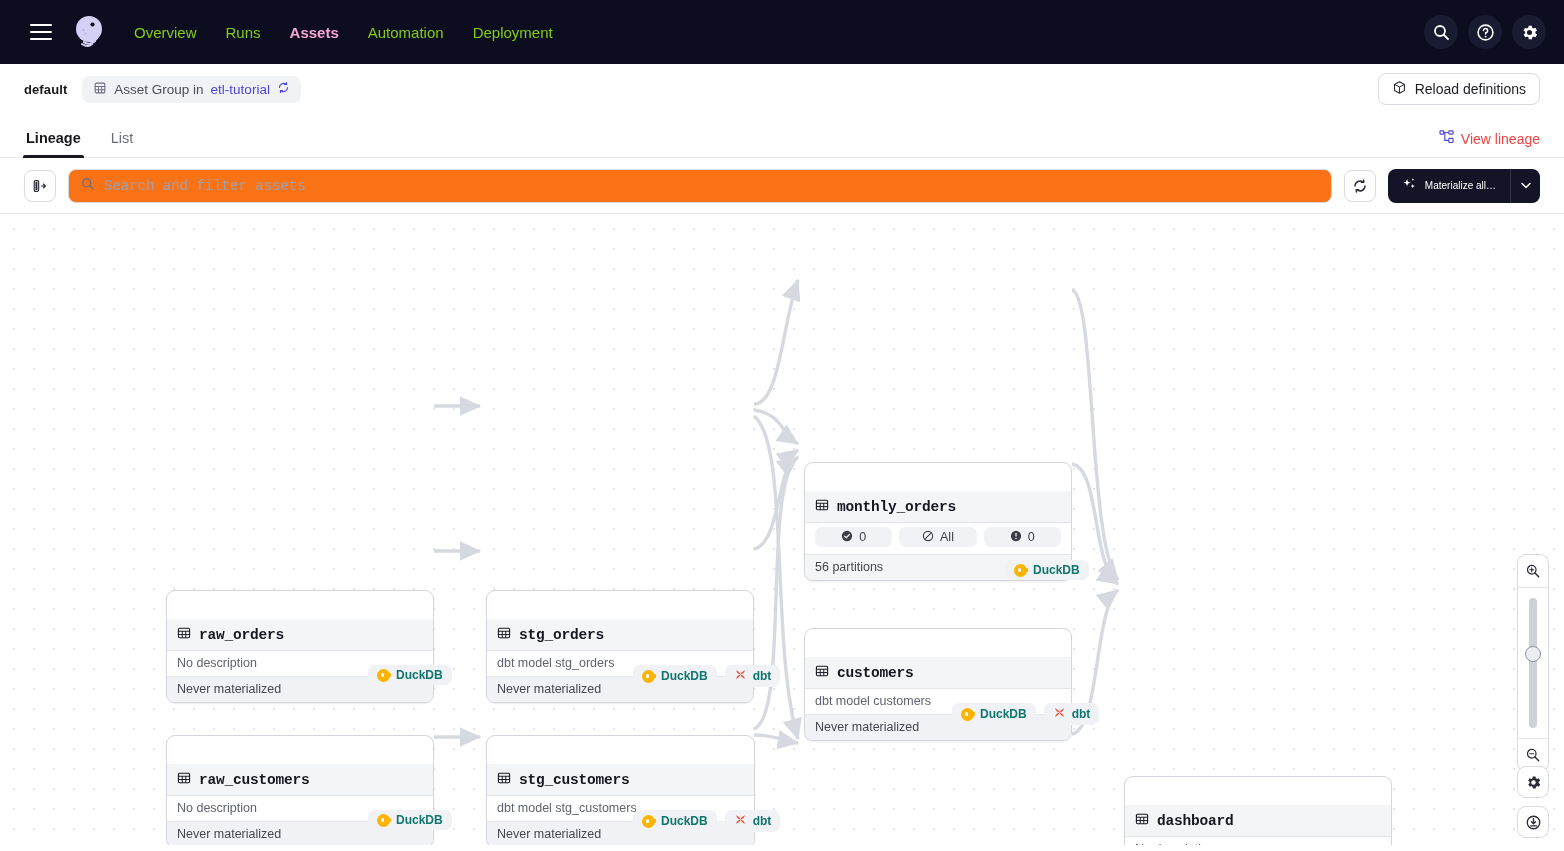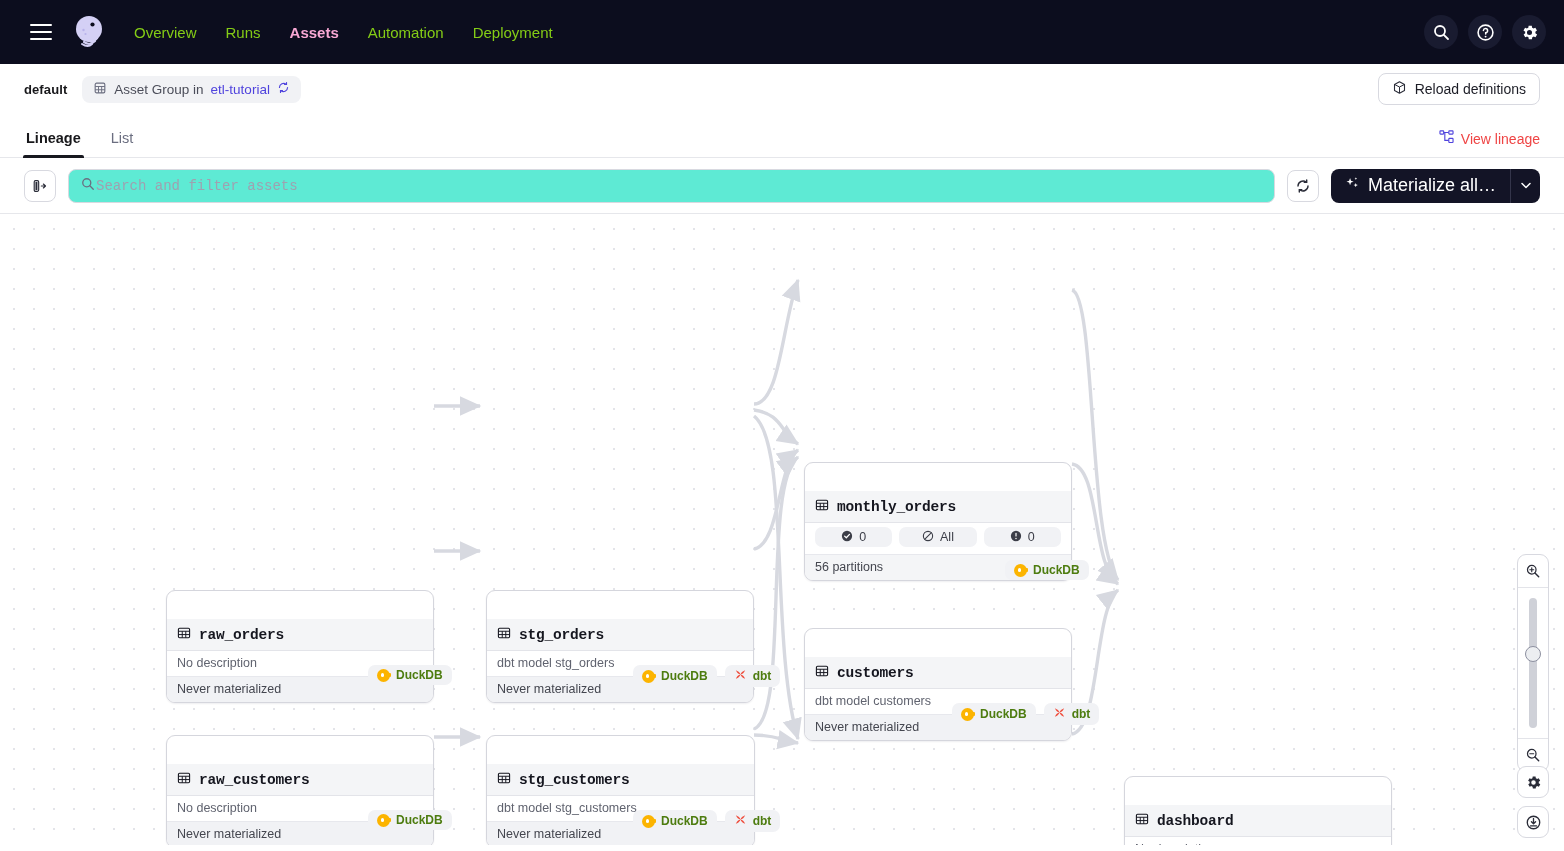--- a/index.html
+++ b/index.html
@@ -53,28 +53,28 @@
   .view-lineage { position: absolute; right: 24px; bottom: 10px;
     display: inline-flex; align-items: center; gap: 7px;
     font-size: 14px; color: #ef4444; cursor: pointer; }
 
   
   #toolbar { height: 56px; display: flex; align-items: center; padding: 0 24px; gap: 12px;
     border-bottom: 1px solid #e6e7eb; background: #fff; }
   .icon-sq { width: 32px; height: 32px; border: 1px solid #d8d9e0; border-radius: 8px;
     background: #fff; display: flex; align-items: center; justify-content: center; cursor: pointer; flex: none; }
   .searchbox { flex: 1; height: 34px; border: 1px solid #d8d9e0; border-radius: 8px;
-    display: flex; align-items: center; padding: 0 12px; gap: 1px; background: #5eead4; cursor: text; }
+    display: flex; align-items: center; padding: 0 12px; gap: 9px; background: #f97316; cursor: text; }
   .searchbox input { border: none; outline: none; flex: 1;
     font-family: "Liberation Mono", monospace; font-size: 14px; color: #1c1d26; background: transparent; }
   .searchbox input::placeholder { color: #9ea1b0; }
   .mat-group { display: flex; align-items: stretch; background: #131426; border-radius: 8px;
     height: 34px; overflow: hidden; cursor: pointer; flex: none; }
   .mat-main { display: flex; align-items: center; gap: 8px; padding: 0 14px;
-    color: #fff; font-size: 18px; white-space: nowrap; }
+    color: #fff; font-size: 10px; white-space: nowrap; }
   .mat-caret { width: 30px; display: flex; align-items: center; justify-content: center;
     border-left: 1px solid #34354a; color: #fff; }
 
   
   #canvas { position: relative; width: 1564px; height: 631px; overflow: hidden;
     background-color: #ffffff;
     background-image: radial-gradient(circle, #e3e4e9 1.1px, transparent 1.2px);
     background-size: 20px 20px; background-position: 4px 5px; }
   #edges { position: absolute; inset: 0; width: 1564px; height: 631px; pointer-events: none; }
 
@@ -91,21 +91,21 @@
   .node .nparts { padding: 5px 10px 6px 10px; font-size: 12.5px; color: #44464f;
     background: #f4f5f7; border-top: 1px solid #e7e8ed; }
   .chips { display: flex; gap: 7px; padding: 4px 10px 7px 10px; background: #fff; }
   .chip { flex: 1; background: #f1f2f5; border-radius: 7px; height: 20px;
     display: flex; align-items: center; justify-content: center; gap: 6px;
     font-size: 12.5px; color: #3c3e48; }
 
   .tagrow { position: absolute; display: flex; gap: 8px; }
   .tag { display: inline-flex; align-items: center; gap: 6px; background: #f1f2f5;
     border-radius: 7px; padding: 3px 9px; font-size: 12px; font-weight: bold;
-    color: #4d7c0f; cursor: pointer; }
+    color: #0f766e; cursor: pointer; }
   .duck-ic { width: 13px; height: 13px; border-radius: 50%; background: #fcb400;
     position: relative; flex: none; }
   .duck-ic::after { content:""; position: absolute; right: -1px; top: 4px;
     width: 6px; height: 4px; background: #fcb400; border-radius: 1px; }
   .duck-ic::before { content:""; position: absolute; left: 3.5px; top: 4.5px;
     width: 3.5px; height: 3.5px; border-radius: 50%; background: #fff; }
 
   
   .zoomstack { position: absolute; right: 15px; top: 340px; width: 32px;
     border: 1px solid #d8d9e0; border-radius: 9px; background: #fff; overflow: hidden; }

